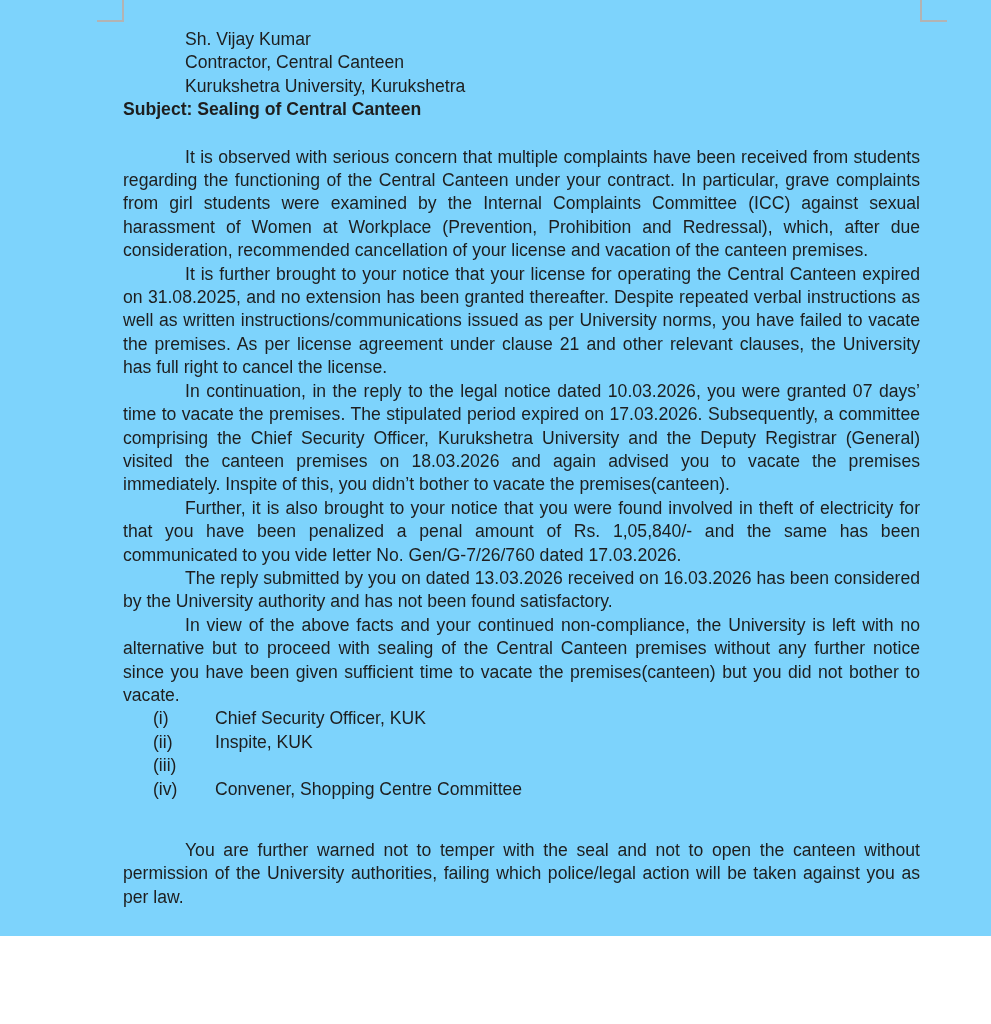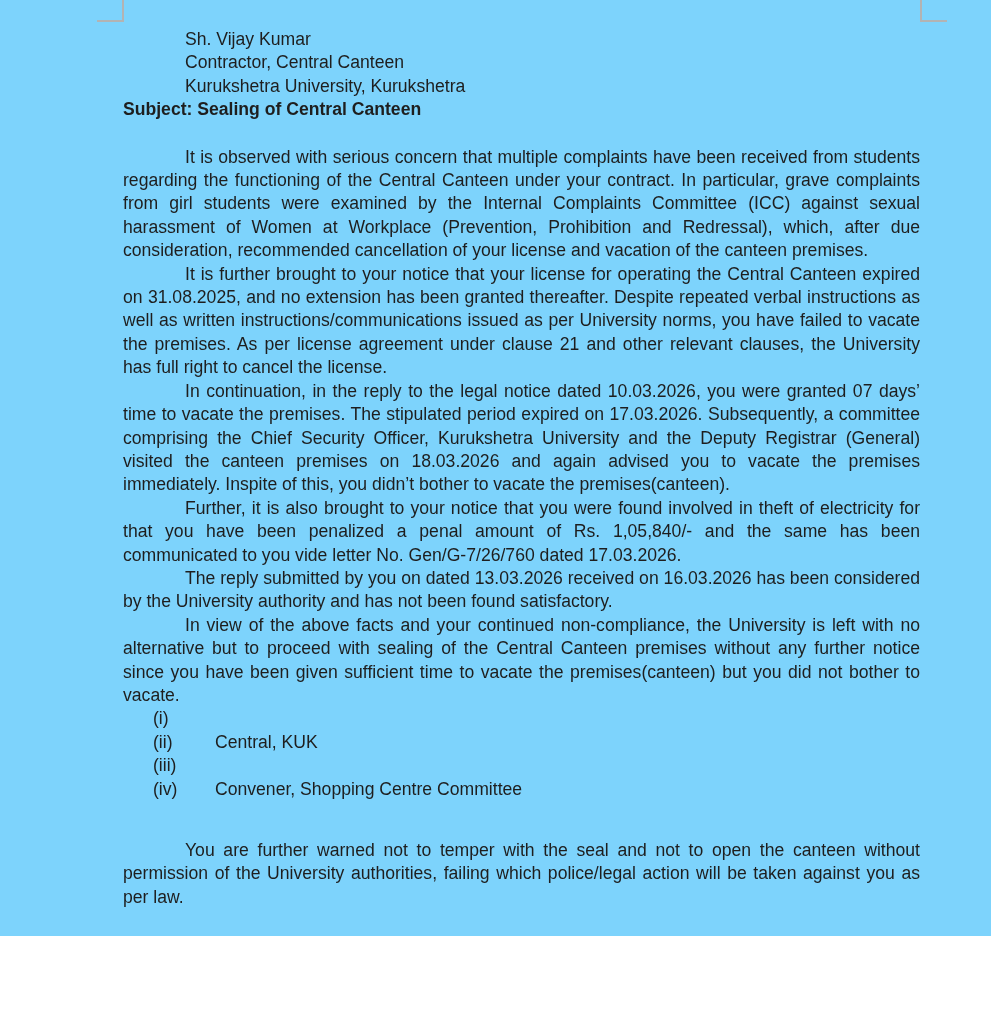--- a/index.html
+++ b/index.html
@@ -88,24 +88,25 @@
     <p class="para">It is observed with serious concern that multiple complaints have been received from students regarding the functioning of the Central Canteen under your contract. In particular, grave complaints from girl students were examined by the Internal Complaints Committee (ICC) against sexual harassment of Women at Workplace (Prevention, Prohibition and Redressal), which, after due consideration, recommended cancellation of your license and vacation of the canteen premises.</p>
     <p class="para">It is further brought to your notice that your license for operating the Central Canteen expired on 31.08.2025, and no extension has been granted thereafter. Despite repeated verbal instructions as well as written instructions/communications issued as per University norms, you have failed to vacate the premises. As per license agreement under clause 21 and other relevant clauses, the University has full right to cancel the license.</p>
     <p class="para">In continuation, in the reply to the legal notice dated 10.03.2026, you were granted 07 days’ time to vacate the premises. The stipulated period expired on 17.03.2026. Subsequently, a committee comprising the Chief Security Officer, Kurukshetra University and the Deputy Registrar (General) visited the canteen premises on 18.03.2026 and again advised you to vacate the premises immediately. Inspite of this, you didn’t bother to vacate the premises(canteen).</p>
     <p class="para">Further, it is also brought to your notice that you were found involved in theft of electricity for that you have been penalized a penal amount of Rs. 1,05,840/- and the same has been communicated to you vide letter No. Gen/G-7/26/760 dated 17.03.2026.</p>
     <p class="para">The reply submitted by you on dated 13.03.2026 received on 16.03.2026 has been considered by the University authority and has not been found satisfactory.</p>
     <p class="para">In view of the above facts and your continued non-compliance, the University is left with no alternative but to proceed with sealing of the Central Canteen premises without any further notice since you have been given sufficient time to vacate the premises(canteen) but you did not bother to vacate.</p>
 
     <div class="supervisor-list">
       <div class="li">
         <span class="marker">(i)</span>
+        <span class="li-text">Chief Security Officer, KUK</span>
       </div>
       <div class="li">
         <span class="marker">(ii)</span>
-        <span class="li-text">Central, KUK</span>
+        <span class="li-text">Inspite, KUK</span>
       </div>
       <div class="li">
         <span class="marker">(iii)</span>
       </div>
       <div class="li">
         <span class="marker">(iv)</span>
         <span class="li-text">Convener, Shopping Centre Committee</span>
       </div>
     </div>
 

